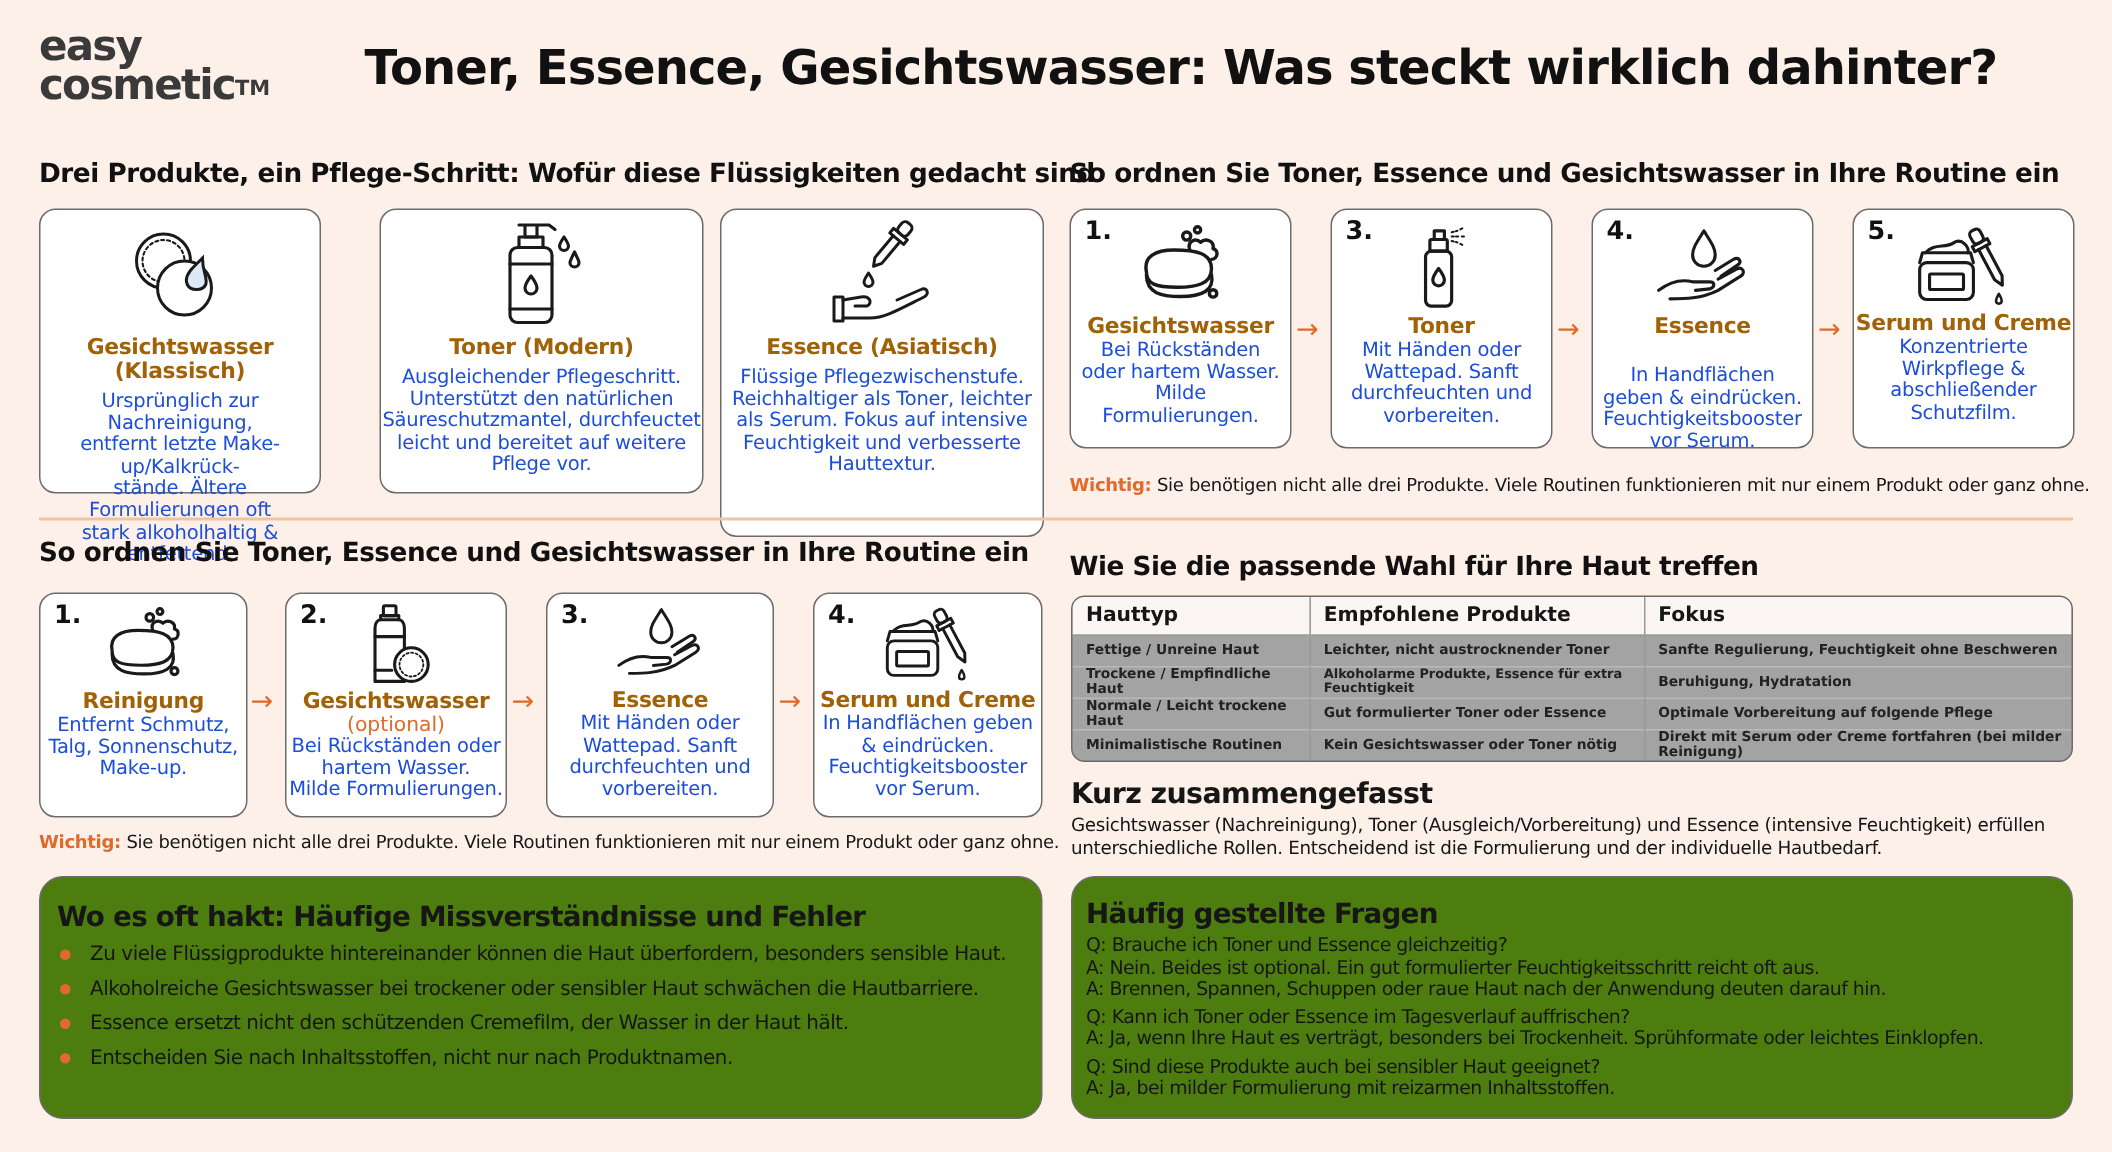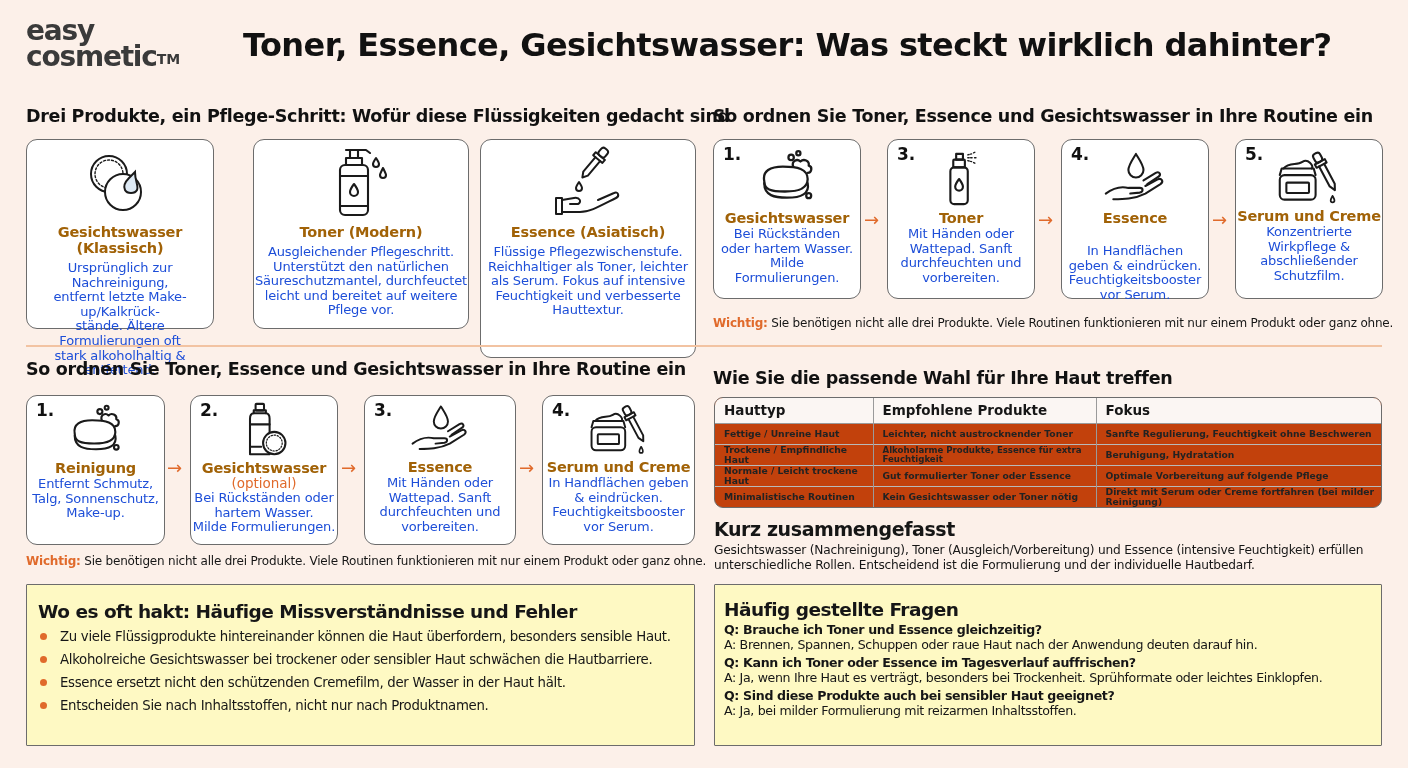--- a/index.html
+++ b/index.html
@@ -35,38 +35,38 @@
   .arrow { position: absolute; color: #e06a2b; font-size: 18px; line-height: 18px; }
 
   .note { font-size: 12px; white-space: nowrap; letter-spacing: -0.2px; }
   .note .hl { color: #e06a2b; font-weight: bold; }
 
   .divider { position: absolute; left: 26px; top: 345px; width: 1356px; height: 1.5px; background: #f2c3a2; }
 
   
   .tbl {
     position: absolute; left: 714px; top: 397px; width: 668px; height: 111px;
-    background: #c2410c; border: 1.3px solid #6c6c6c; border-radius: 9px; overflow: hidden;
+    background: #a3a3a3; border: 1.3px solid #6c6c6c; border-radius: 9px; overflow: hidden;
   }
   .tbl table { width: 100%; border-collapse: collapse; table-layout: fixed; }
   .tbl th { text-align: left; font-size: 13.5px; font-weight: bold; height: 25px; padding-left: 9px; background: #fbf6f3; border-bottom: 1px solid #9a9a9a; }
   .tbl td { font-size: 9.2px; height: 21px; padding-left: 9px; border-top: 1px solid #b9b9b9; line-height: 9.5px; font-weight: bold; color: #222; }
   .tbl tr:nth-child(1) td { border-top: none; }
   .tbl th + th, .tbl td + td { border-left: 1px solid #9a9a9a; }
 
   .summary-title { left: 714px; top: 518px; font-size: 19px; font-weight: bold; letter-spacing: -0.4px; }
   .summary-text { left: 714px; top: 543px; width: 670px; font-size: 12.2px; line-height: 14.5px; letter-spacing: -0.2px; }
 
-  .box { position: absolute; background: #fef9c3; border: 1.3px solid #6c6c6c; border-radius: 1px; }
+  .box { position: absolute; background: #4d7c0f; border: 1.3px solid #6c6c6c; border-radius: 16px; }
   .box-title { font-size: 18.5px; font-weight: bold; letter-spacing: -0.5px; }
   .bullets { list-style: none; }
   .bullets li { position: relative; padding-left: 22px; font-size: 13.3px; line-height: 14px; letter-spacing: -0.3px; margin-bottom: 9px; }
   .bullets li .dot { position: absolute; left: 2px; top: 3px; width: 7px; height: 7px; border-radius: 50%; background: #e06a2b; }
 
-  .faq-q { font-size: 12.6px; font-weight: bold; line-height: 14.5px; letter-spacing: -0.35px; }
+  .faq-q { font-size: 12.6px; font-weight: normal; line-height: 14.5px; letter-spacing: -0.35px; }
   .faq-a { font-size: 12.6px; line-height: 14.5px; letter-spacing: -0.35px; }
   .faq-group { margin-bottom: 4px; }
 </style>
 </head>
 <body>
 
 <svg width="0" height="0" style="position:absolute">
   <defs>
     <symbol id="i-soap" viewBox="0 0 60 50">
       <g fill="none" stroke="#1a1a1a" stroke-width="2.2" stroke-linecap="round" stroke-linejoin="round">
@@ -376,20 +376,21 @@
     <li><span class="dot"></span><span>Essence ersetzt nicht den schützenden Cremefilm, der Wasser in der Haut hält.</span></li>
     <li><span class="dot"></span><span>Entscheiden Sie nach Inhaltsstoffen, nicht nur nach Produktnamen.</span></li>
   </ul>
 </div>
 
 <div class="box" style="left:714px; top:584px; width:668px; height:162px; padding:14px 8px 0 9px;">
   <div class="box-title">Häufig gestellte Fragen</div>
   <div style="margin-top:3px;">
     <div class="faq-group">
       <div class="faq-q">Q: Brauche ich Toner und Essence gleichzeitig?</div>
+      <div class="faq-a">A: Nein. Beides ist optional. Ein gut formulierter Feuchtigkeitsschritt reicht oft aus.</div>
       <div class="faq-a">A: Brennen, Spannen, Schuppen oder raue Haut nach der Anwendung deuten darauf hin.</div>
     </div>
     <div class="faq-group">
       <div class="faq-q">Q: Kann ich Toner oder Essence im Tagesverlauf auffrischen?</div>
       <div class="faq-a">A: Ja, wenn Ihre Haut es verträgt, besonders bei Trockenheit. Sprühformate oder leichtes Einklopfen.</div>
     </div>
     <div class="faq-group">
       <div class="faq-q">Q: Sind diese Produkte auch bei sensibler Haut geeignet?</div>
       <div class="faq-a">A: Ja, bei milder Formulierung mit reizarmen Inhaltsstoffen.</div>
     </div>

